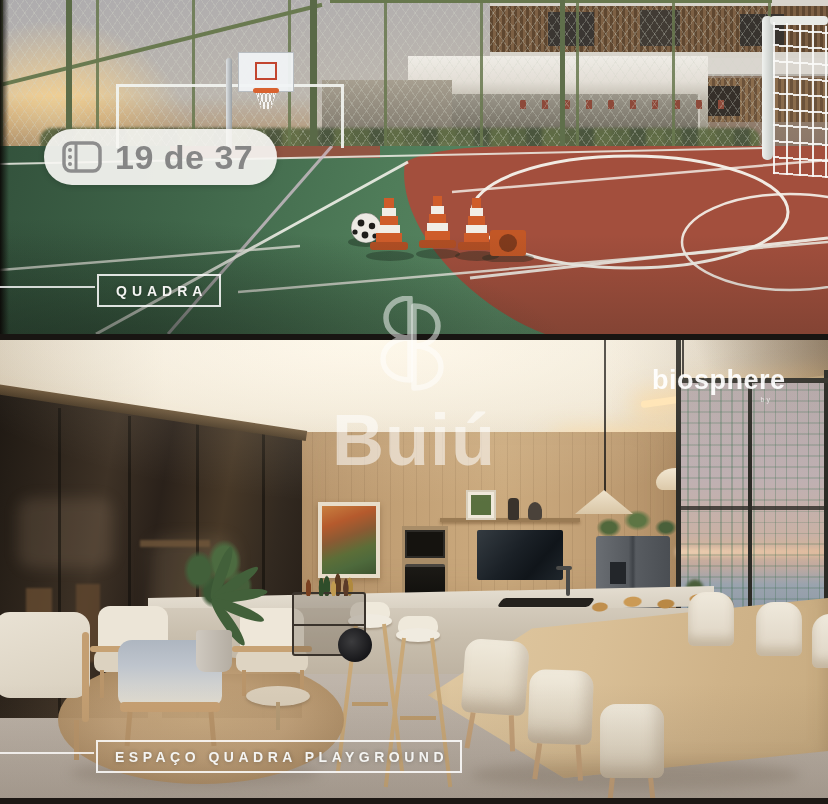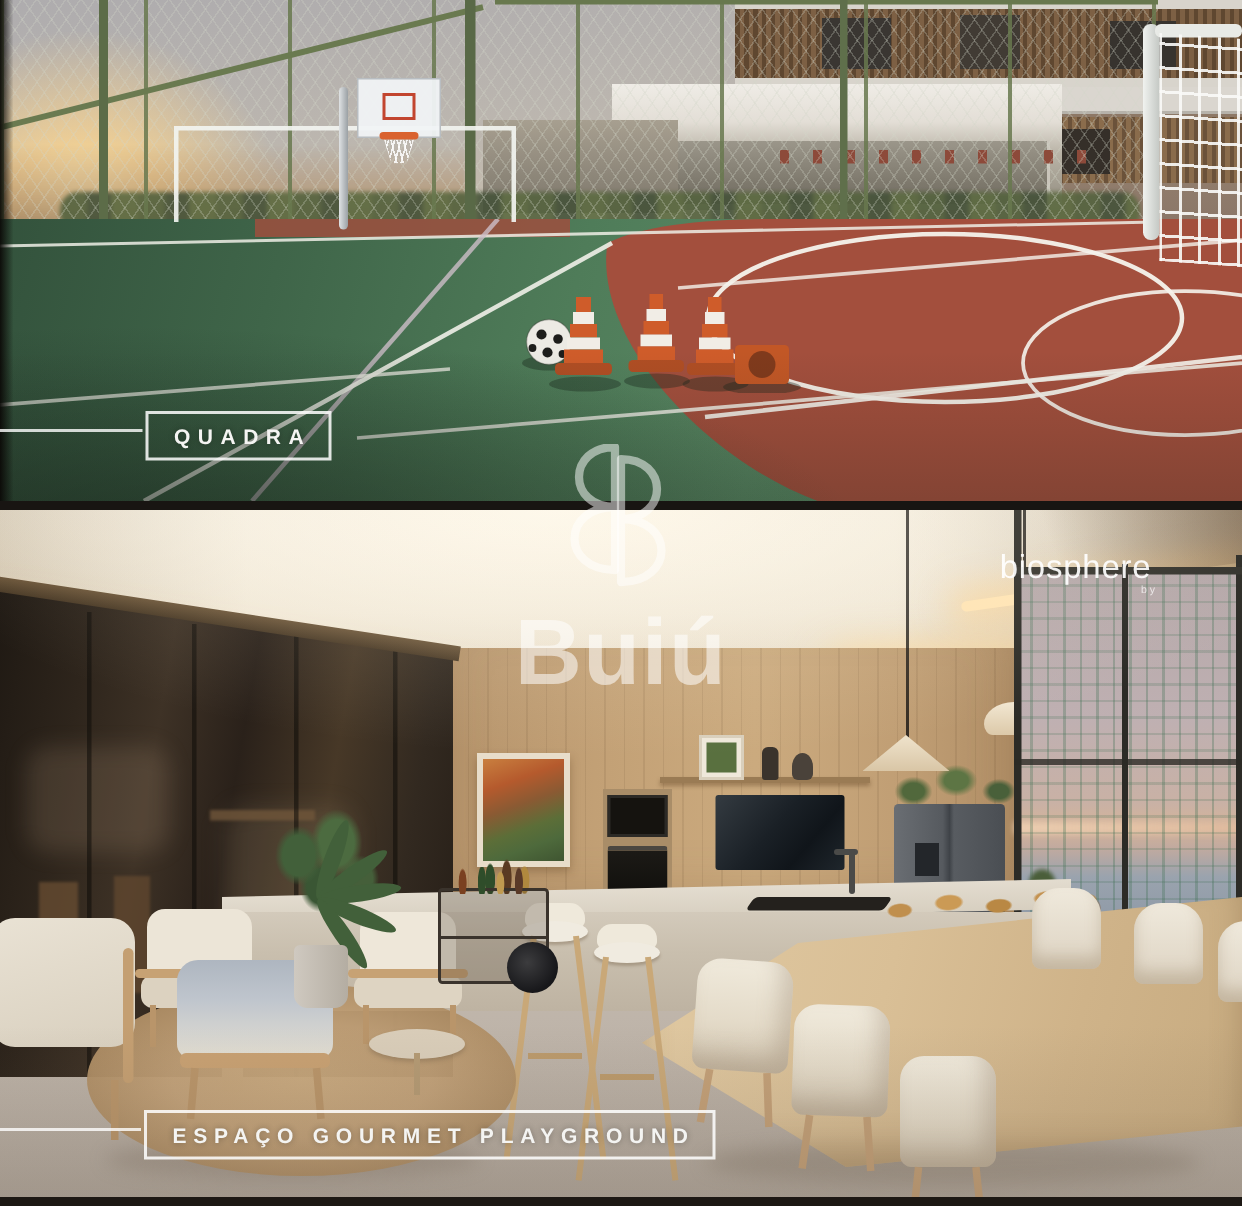--- a/index.html
+++ b/index.html
@@ -292,27 +292,27 @@
   .caption { border:2px solid rgba(255,255,255,.85); color:#f4f4f2; font-size:14px; font-weight:bold;
     padding:7px 12px 6px 17px; letter-spacing:5px; z-index:15; text-shadow:0 0 4px rgba(0,0,0,.3);
     white-space:nowrap; }
   .cap-quadra { left:97px; top:274px; }
   .cap-gourmet { left:96px; top:740px; letter-spacing:4.5px; }
   .caption-line { height:2px; background:rgba(255,255,255,.8); z-index:15; }
   .capline-1 { left:0; top:286px; width:95px; }
   .capline-2 { left:0; top:752px; width:94px; }
   .wm { left:0; right:0; top:296px; text-align:center; z-index:18; pointer-events:none; }
   .wm * { position:static; }
-  .wm-name { font-size:62px; font-weight:bold; letter-spacing:1px; color:rgba(255,255,255,.55);
+  .wm-name { font-size:72px; font-weight:bold; letter-spacing:1px; color:rgba(255,255,255,.55);
     margin-top:4px; line-height:1; }
   .wm-div { font-size:19px; letter-spacing:13px; color:rgba(255,255,255,.5); margin-top:7px;
     padding-left:13px; line-height:1; }
   .dev-brand { left:652px; top:366px; width:130px; text-align:center; z-index:16; }
   .dev-brand * { position:static; }
-  .dev-name { font-size:22px; font-weight:400; letter-spacing:.5px; color:rgba(255,255,255,.92);
+  .dev-name { font-size:27px; font-weight:700; letter-spacing:.5px; color:rgba(255,255,255,.92);
     line-height:1.1; text-transform:lowercase; }
   .dev-tag { font-size:7px; letter-spacing:2px; color:rgba(255,255,255,.7); text-align:right;
     padding-right:10px; line-height:1; }
 </style>
 </head>
 <body>
 
 <div class="stage">
 
   <section class="photo-quadra">
@@ -557,25 +557,35 @@
     <div class="b-cart">
       <div class="shelfline"></div>
         <div class="wheel"></div>
       <div class="cbottles"></div>
     </div>
     <div class="b-vignette"></div>
   </section>
 
   <div class="sep2"></div>
 
+  <div class="gallery-badge">
+    <svg width="40" height="32" viewBox="0 0 40 32">
+      <rect x="2" y="2" width="36" height="28" rx="7" fill="none" stroke="#8d8d8d" stroke-width="3.5"></rect>
+      <line x1="14" y1="3" x2="14" y2="29" stroke="#8d8d8d" stroke-width="3"></line>
+      <circle cx="8" cy="9" r="2" fill="#8d8d8d"></circle>
+      <circle cx="8" cy="16" r="2" fill="#8d8d8d"></circle>
+      <circle cx="8" cy="23" r="2" fill="#8d8d8d"></circle>
+    </svg>
+    <span class="lbl">19 de 37</span>
+  </div>
 
   <div class="caption-line capline-1"></div>
   <div class="caption cap-quadra">QUADRA</div>
   <div class="caption-line capline-2"></div>
-  <div class="caption cap-gourmet">ESPAÇO GOURMET PLAYGROUND</div>
+  <div class="caption cap-gourmet">ESPAÇO QUADRA PLAYGROUND</div>
 
   <div class="wm">
     <svg class="wm-mono" width="104" height="100" viewBox="0 0 104 100">
       <g fill="none" stroke="rgba(255,255,255,.5)" stroke-width="5.5" stroke-linecap="round">
         <g transform="translate(48,2) scale(-1,1)">
           <path d="M0 0 L0 82 M0 0 C32 0 32 40 0 40 C36 40 36 82 0 82"></path>
         </g>
         <g transform="translate(52,10)">
           <path d="M0 0 L0 82 M0 0 C32 0 32 40 0 40 C36 40 36 82 0 82"></path>
         </g>

